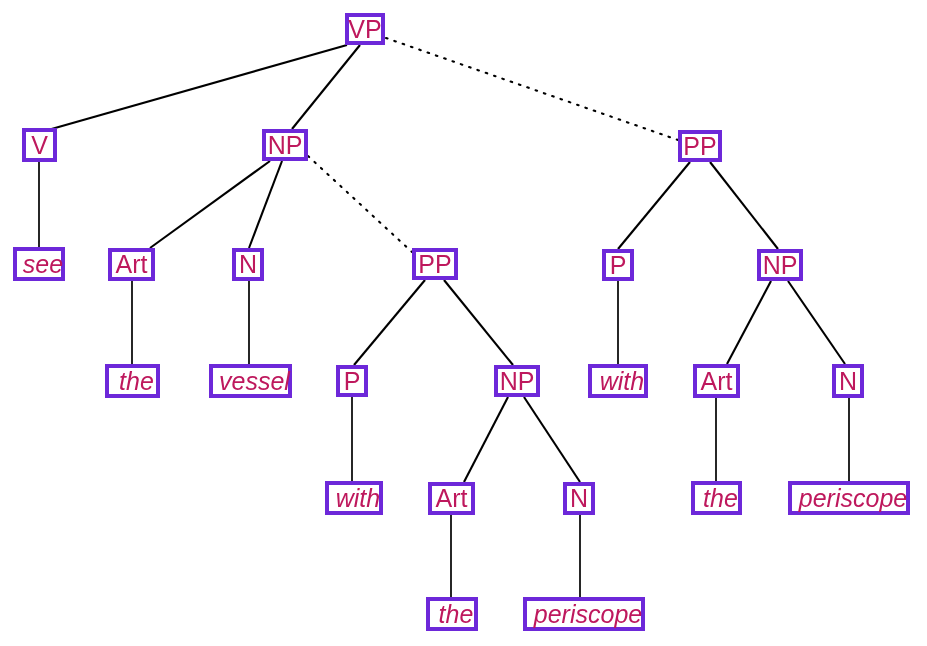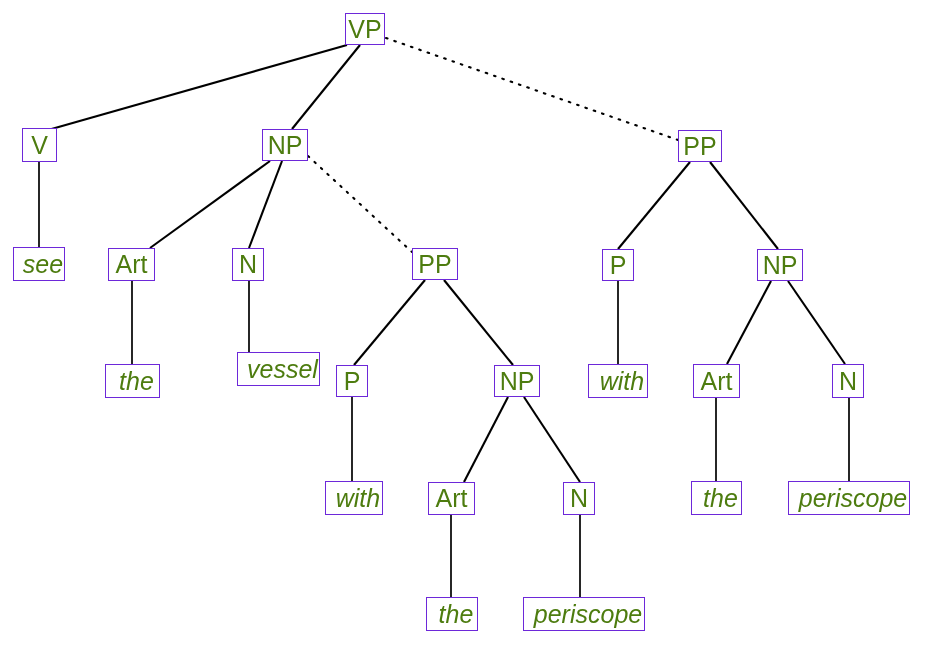--- a/index.html
+++ b/index.html
@@ -36,26 +36,26 @@
   .edge-dotted {
     stroke: #000000;
     stroke-width: 2.1;
     fill: none;
     stroke-dasharray: 1.6 7.2;
     stroke-linecap: round;
   }
   .node {
     position: absolute;
     box-sizing: border-box;
-    border: 1px solid #6d28d9;
+    border: 4px solid #6d28d9;
     background: #ffffff;
     display: flex;
     align-items: center;
     justify-content: center;
-    color: #4d7c0f;
+    color: #be185d;
     line-height: 1;
     white-space: nowrap;
   }
   .node.cat {
     font-size: 25px;
     font-style: normal;
     font-weight: 400;
   }
   .node.term {
     font-size: 25px;
@@ -98,21 +98,21 @@
       <div class="node cat" style="left: 22px; top: 128px; width: 35px; height: 34px;">V</div>
       <div class="node cat" style="left: 262px; top: 129px; width: 46px; height: 32px;">NP</div>
       <div class="node cat" style="left: 678px; top: 130px; width: 44px; height: 32px;">PP</div>
       <div class="node term" style="left: 13px; top: 247px; width: 52px; height: 34px;">see</div>
       <div class="node cat" style="left: 108px; top: 248px; width: 47px; height: 33px;">Art</div>
       <div class="node cat" style="left: 232px; top: 248px; width: 32px; height: 33px;">N</div>
       <div class="node cat" style="left: 412px; top: 248px; width: 46px; height: 32px;">PP</div>
       <div class="node cat" style="left: 602px; top: 249px; width: 32px; height: 32px;">P</div>
       <div class="node cat" style="left: 757px; top: 249px; width: 46px; height: 32px;">NP</div>
       <div class="node term" style="left: 105px; top: 364px; width: 55px; height: 34px;">the</div>
-      <div class="node term" style="left: 209px; top: 352px; width: 83px; height: 34px; margin-left: 28px;">vessel</div>
+      <div class="node term" style="left: 209px; top: 364px; width: 83px; height: 34px;">vessel</div>
       <div class="node cat" style="left: 336px; top: 365px; width: 32px; height: 32px;">P</div>
       <div class="node cat" style="left: 494px; top: 365px; width: 46px; height: 32px;">NP</div>
       <div class="node term" style="left: 588px; top: 364px; width: 60px; height: 34px;">with</div>
       <div class="node cat" style="left: 693px; top: 364px; width: 47px; height: 34px;">Art</div>
       <div class="node cat" style="left: 832px; top: 364px; width: 32px; height: 34px;">N</div>
       <div class="node term" style="left: 325px; top: 481px; width: 58px; height: 34px;">with</div>
       <div class="node cat" style="left: 428px; top: 482px; width: 47px; height: 33px;">Art</div>
       <div class="node cat" style="left: 563px; top: 482px; width: 32px; height: 33px;">N</div>
       <div class="node term" style="left: 691px; top: 481px; width: 51px; height: 34px;">the</div>
       <div class="node term" style="left: 788px; top: 481px; width: 122px; height: 34px;">periscope</div>

